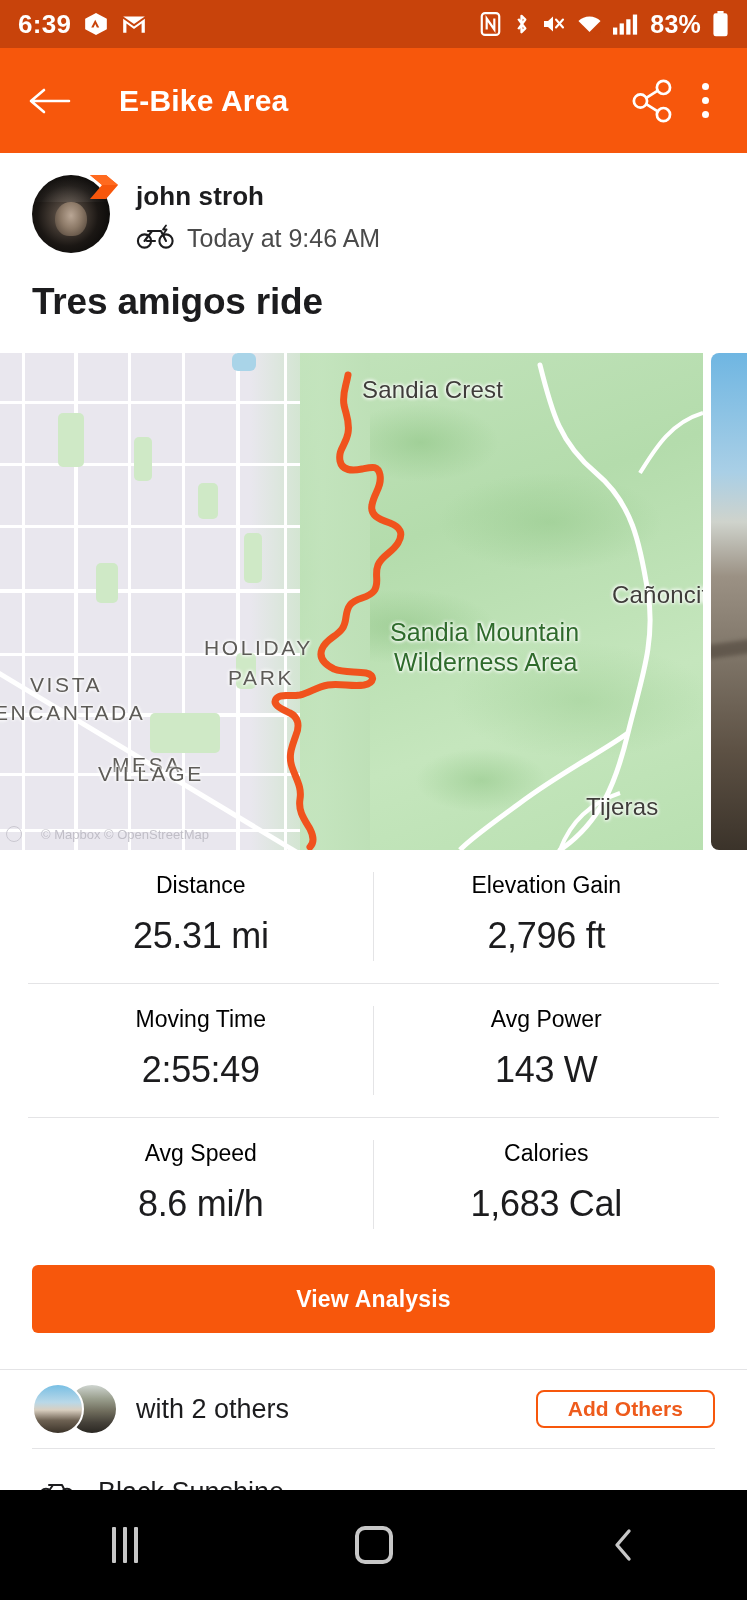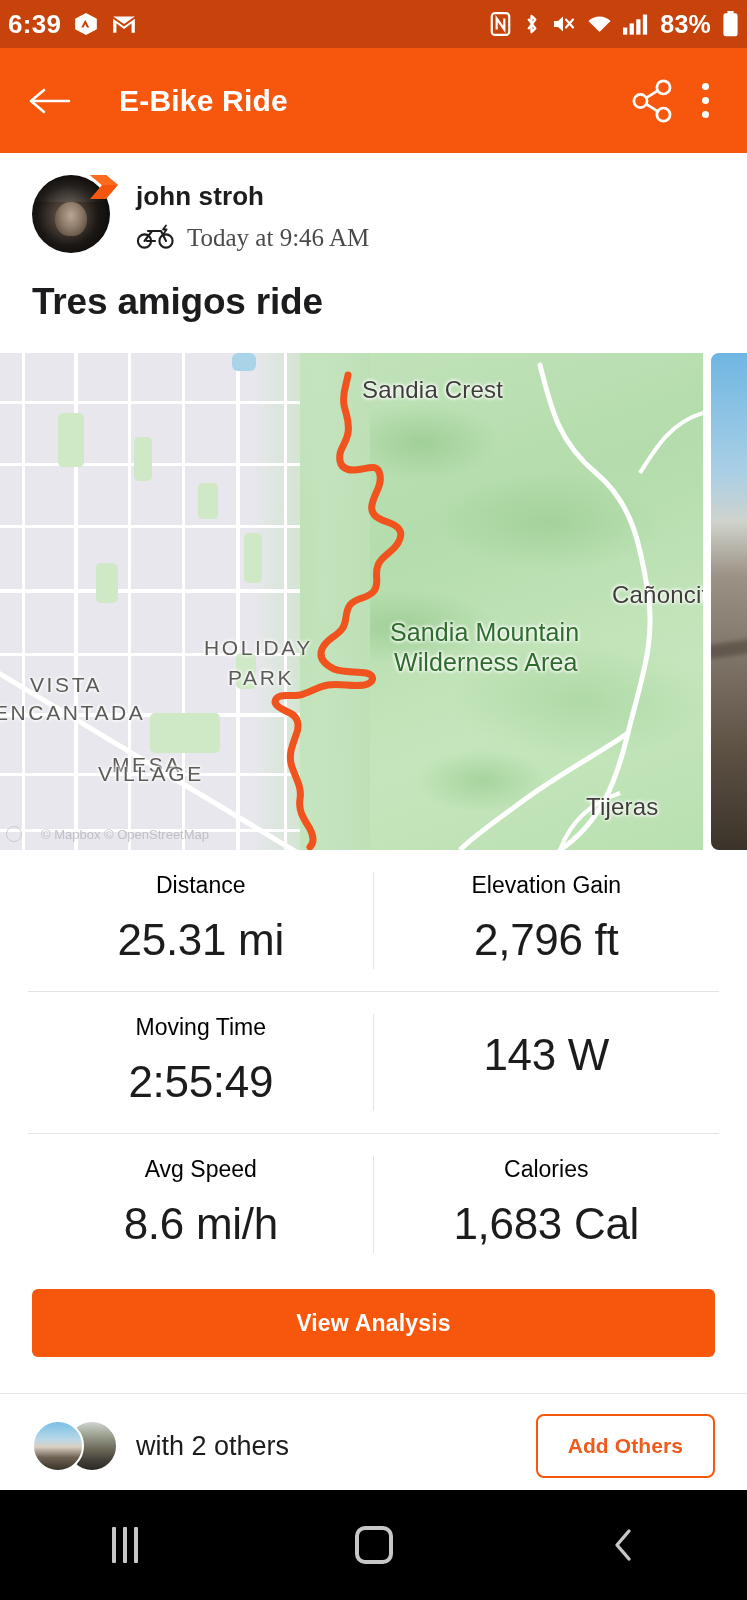--- a/index.html
+++ b/index.html
@@ -8,21 +8,21 @@
     background: #ffffff;
     font-family: "Liberation Sans", sans-serif;
     overflow: hidden;
   }
   .phone { position: relative; width: 747px; height: 1600px; background: #fff; }
 
   
   .statusbar {
     height: 48px; background: #c8430b; color: #fff;
     display: flex; align-items: center; justify-content: space-between;
-    padding: 0 8px;
+    padding: 0 18px;
   }
   .sb-left { display: flex; align-items: center; gap: 12px; }
   .sb-time { font-size: 26px; font-weight: 600; letter-spacing: .3px; }
   .sb-right { display: flex; align-items: center; gap: 11px; }
   .sb-ico { display: flex; align-items: center; }
   .sb-batt { font-size: 25px; font-weight: 600; letter-spacing: .2px; }
 
   
   .appbar {
     height: 105px; background: #f7570c;
@@ -52,21 +52,21 @@
   }
   .avatar::after {
     content: ""; position: absolute; left: 0; top: 0; right: 0; height: 34%;
     background: radial-gradient(ellipse at 50% 100%, rgba(255,255,255,.10), transparent 70%);
   }
   .badge-chevron {
     position: absolute; right: -10px; top: -4px; width: 34px; height: 36px;
   }
   .ath-meta { margin-left: 24px; padding-top: 6px; }
   .ath-name { font-size: 26px; font-weight: bold; color: #1c1c1e; letter-spacing: .1px; }
-  .ath-sub { display: flex; align-items: center; gap: 11px; margin-top: 10px; font-family: Liberation Serif, serif; }
+  .ath-sub { display: flex; align-items: center; gap: 11px; margin-top: 10px; }
   .ath-time { font-size: 25px; color: #4a4a4a; }
 
   .activity-title {
     font-size: 37px; font-weight: bold; color: #1c1c1e;
     padding: 26px 32px 0 32px; letter-spacing: -.2px;
   }
 
   
   .media-row { display: flex; margin-top: 30px; height: 497px; gap: 8px; }
   .map {
@@ -129,21 +129,21 @@
   .stat-row + .stat-row { border-top: 1px solid #e4e4e6; }
   .stat-cell {
     flex: 1; text-align: center; padding: 22px 0 26px 0;
   }
   .stat-row .stat-cell:first-child { position: relative; }
   .stat-row .stat-cell:first-child::after {
     content: ""; position: absolute; right: 0; top: 22px; bottom: 22px; width: 1px;
     background: #e4e4e6;
   }
   .stat-label { font-size: 23px; color: #000000; margin-bottom: 10px; }
-  .stat-value { font-size: 44px; color: #1c1c1e; letter-spacing: -.3px; margin-top: 16px; }
+  .stat-value { font-size: 36px; color: #1c1c1e; letter-spacing: -.3px; margin-top: 16px; }
 
   
   .cta-wrap { padding: 14px 32px 0 32px; }
   .cta {
     display: block; width: 100%; height: 68px; background: #f7570c; color: #fff;
     border: none; border-radius: 6px; font-size: 23px; font-weight: bold;
     font-family: "Liberation Sans", sans-serif; letter-spacing: .2px; cursor: pointer;
   }
 
   
@@ -160,21 +160,21 @@
     left: 0; z-index: 2;
     background: linear-gradient(180deg,#78bfe4 0%, #b9d8e8 36%, #d9cfc0 52%, #6d6152 74%, #3b3329 100%);
   }
   .mini.b {
     left: 34px; z-index: 1;
     background: linear-gradient(180deg,#cfd5d0 0%, #9ba08f 28%, #6f6c5c 55%, #46423a 78%, #2a2722 100%);
   }
   .others-text { font-size: 27px; color: #1c1c1e; margin-left: 16px; flex: 1; }
   .add-others {
     border: 2px solid #f7570c; color: #ee5b1c; background: #fff;
-    border-radius: 8px; padding: 18px 30px; font-size: 21px; font-weight: bold;
+    border-radius: 8px; padding: 5px 30px; font-size: 21px; font-weight: bold;
     font-family: "Liberation Sans", sans-serif; cursor: pointer; letter-spacing: .1px;
   }
   .sep2 { height: 1px; background: #e4e4e6; margin: 0 32px; }
 
   
   .gear-row {
     display: flex; align-items: center; gap: 22px; padding: 22px 32px 0 38px;
     height: 64px; overflow: hidden;
   }
   .gear-name { font-size: 27px; color: #1c1c1e; }
@@ -251,21 +251,21 @@
       </span>
     </div>
   </div>
 
   <div class="appbar">
     <span style="display:flex;align-items:center;cursor:pointer;">
       <svg width="46" height="34" viewBox="0 0 46 34">
           <path d="M18 6 5 17l13 11M5 17h38" fill="none" stroke="#fff" stroke-width="2.6" stroke-linecap="round" stroke-linejoin="round"></path>
         </svg>
     </span>
-    <span class="appbar-title">E-Bike Ride</span>
+    <span class="appbar-title">E-Bike Area</span>
     <span class="appbar-spacer"></span>
     <span class="appbar-act" style="cursor:pointer;">
       <svg width="46" height="44" viewBox="0 0 44 42">
         <circle cx="32" cy="8" r="6.3" fill="none" stroke="#fff" stroke-width="2.6"></circle>
         <circle cx="10" cy="21" r="6.3" fill="none" stroke="#fff" stroke-width="2.6"></circle>
         <circle cx="32" cy="34" r="6.3" fill="none" stroke="#fff" stroke-width="2.6"></circle>
         <path d="M15.6 18 26.5 11M15.6 24 26.5 31" stroke="#fff" stroke-width="2.6" stroke-linecap="round"></path>
       </svg>
     </span>
     <span class="kebab" style="cursor:pointer;">
@@ -384,20 +384,21 @@
         <div class="stat-label">Elevation Gain</div>
         <div class="stat-value">2,796 ft</div>
       </div>
     </div>
     <div class="stat-row">
       <div class="stat-cell">
         <div class="stat-label">Moving Time</div>
         <div class="stat-value">2:55:49</div>
       </div>
       <div class="stat-cell">
+        <div class="stat-label">Avg Power</div>
         <div class="stat-value">143 W</div>
       </div>
     </div>
     <div class="stat-row">
       <div class="stat-cell">
         <div class="stat-label">Avg Speed</div>
         <div class="stat-value">8.6 mi/h</div>
       </div>
       <div class="stat-cell">
         <div class="stat-label">Calories</div>

